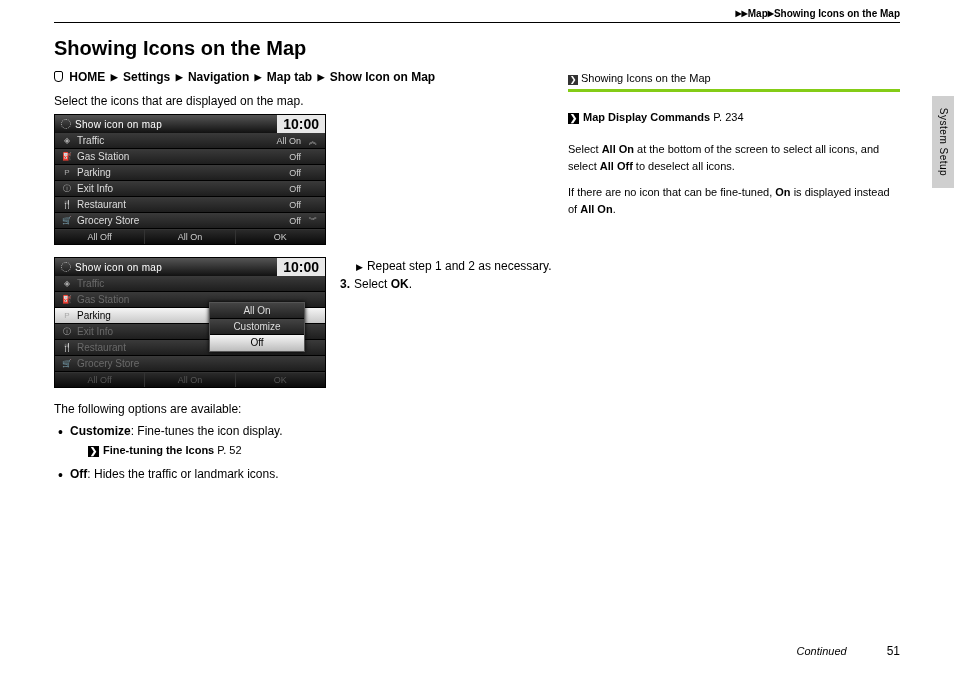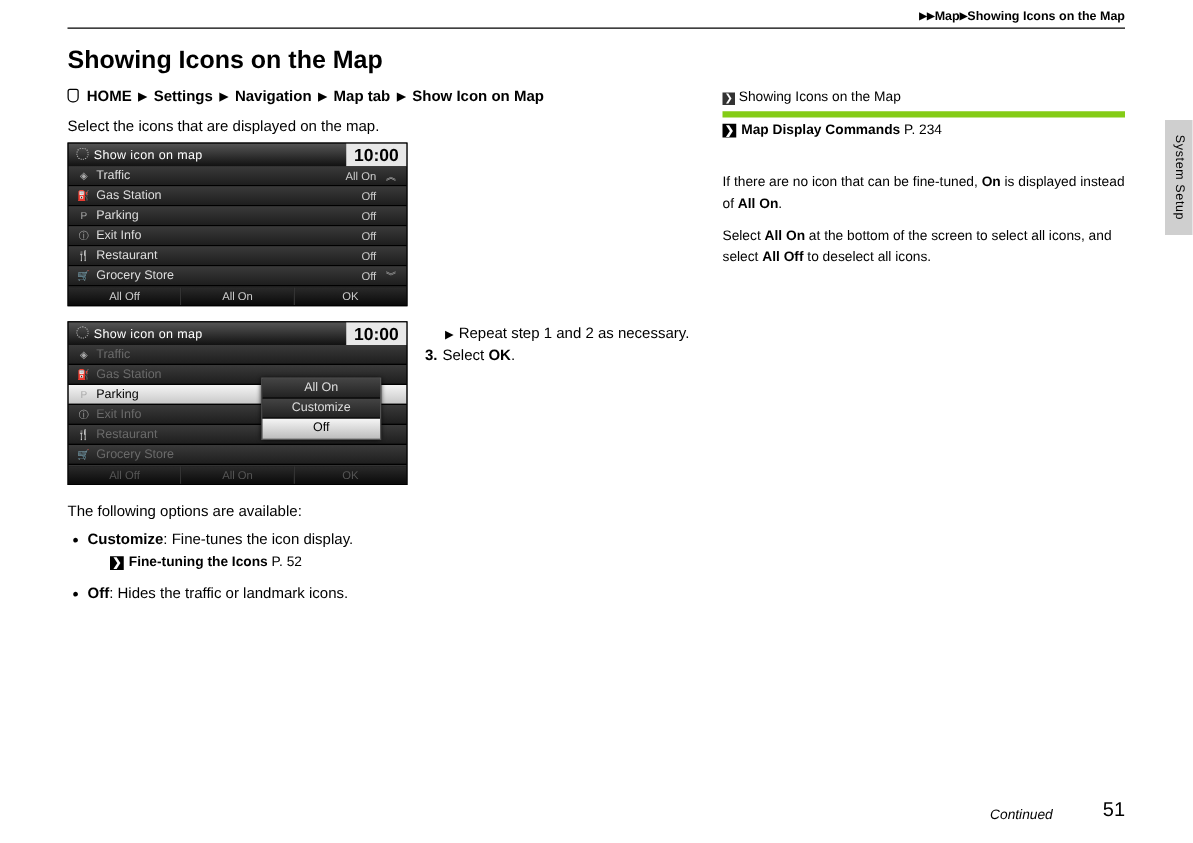--- a/index.html
+++ b/index.html
@@ -2,21 +2,21 @@
 <html><head>
 <meta charset="utf-8">
 <style>
   *{box-sizing:border-box;margin:0;padding:0}
   body{font-family:"Segoe UI",Arial,Helvetica,sans-serif;width:954px;height:674px;background:#fff;color:#000;position:relative;font-size:12px}
   .page{padding:8px 54px 0 54px;position:relative;height:100%}
   .runhead{text-align:right;font-size:10px;color:#000;margin-bottom:3px;font-weight:600}
   .runhead .tri{font-size:8px;vertical-align:1px}
   .hr{border-top:1px solid #000;margin-bottom:14px}
   h1{font-size:20px;font-weight:700;margin-bottom:10px}
-  .cols{display:flex;gap:24px}
+  .cols{display:flex;gap:14px}
   .left{width:500px}
   .right{flex:1;font-size:11px;line-height:1.5}
 
   
   .bc{font-size:12px;font-weight:700;margin-bottom:10px}
   .bc .voice{display:inline-block;width:9px;height:11px;border:1px solid #000;border-radius:2px 2px 4px 4px;margin-right:3px;vertical-align:-1px}
   .bc .tri{font-size:9px;vertical-align:1px;margin:0 2px}
 
   .intro{font-size:12px;margin-bottom:6px}
 
@@ -53,32 +53,32 @@
 
   .below{font-size:12px;line-height:1.5;margin-top:6px}
   ul.opts{list-style:none;margin-top:4px}
   ul.opts>li{position:relative;padding-left:16px;margin-bottom:6px}
   ul.opts>li:before{content:"•";position:absolute;left:4px;top:0;font-size:14px}
   .xref{font-size:11px;font-weight:700;margin-left:18px;margin-top:2px}
   .xref .xic{display:inline-block;width:11px;height:11px;background:#000;color:#fff;font-size:9px;line-height:11px;text-align:center;margin-right:4px;vertical-align:0}
   .xref .pg{font-weight:400}
 
   
-  .right .sect{border-bottom:5px solid #84cc16;padding-bottom:2px;margin-bottom:2px;font-size:11px}
+  .right .sect{border-bottom:3px solid #84cc16;padding-bottom:2px;margin-bottom:17px;font-size:11px}
   .right .sect .xic{display:inline-block;width:10px;height:10px;background:#333;color:#fff;font-size:8px;line-height:10px;text-align:center;margin-right:3px}
   .right p{margin-bottom:10px}
   .voicebtn{display:inline-block;border:1px solid #888;border-radius:2px;padding:0 2px;font-size:9px;line-height:11px;vertical-align:0;margin:0 2px}
 
   
   .sidetab{position:absolute;right:0;top:96px;width:22px;height:92px;background:#cfcfcf}
   .sidetab span{position:absolute;left:50%;top:50%;transform:translate(-50%,-50%) rotate(90deg);white-space:nowrap;font-size:10px;color:#000;letter-spacing:.5px}
 
-  .footer{position:absolute;bottom:16px;left:54px;right:54px;display:flex;justify-content:flex-end;align-items:flex-end;gap:40px;font-size:11px}
+  .footer{position:absolute;bottom:16px;left:54px;right:54px;display:flex;justify-content:flex-end;align-items:center;gap:40px;font-size:11px}
   .footer .cont{font-style:italic}
-  .footer .pg{font-size:16px}
+  .footer .pg{font-size:12px}
 
   .bold{font-weight:700}
 </style>
 </head>
 <body>
 
 <div class="page">
   <div class="runhead">
     <span class="tri">▶▶</span><span>Map</span><span class="tri">▶</span><span>Showing Icons on the Map</span>
   </div>
@@ -215,23 +215,23 @@
           <li>
             <span class="bold">Off</span><span>: Hides the traffic or landmark icons.</span>
           </li>
         </ul>
       </div>
 
     </div>
 
     <div class="right">
       <div class="sect"><span class="xic">❯</span><span>Showing Icons on the Map</span></div>
-      <div class="xref" style="margin-left:0;margin-bottom:26px"><span class="xic">❯</span><span class="bold">Map Display Commands</span> <span class="pg">P. 234</span></div>
+      <div class="xref" style="margin-left:0;margin-bottom:16px"><span class="xic">❯</span><span class="bold">Map Display Commands</span> <span class="pg">P. 234</span></div>
+      <p>Select <span class="bold">All On</span> at the bottom of the screen to select all icons, and select <span class="bold">All Off</span> to deselect all icons.</p>
       <p>If there are no icon that can be fine-tuned, <span class="bold">On</span> is displayed instead of <span class="bold">All On</span>.</p>
-      <p>Select <span class="bold">All On</span> at the bottom of the screen to select all icons, and select <span class="bold">All Off</span> to deselect all icons.</p>
     </div>
   </div>
 
   <div class="footer">
     <span class="cont">Continued</span>
     <span class="pg">51</span>
   </div>
 </div>
 
 <div class="sidetab">

